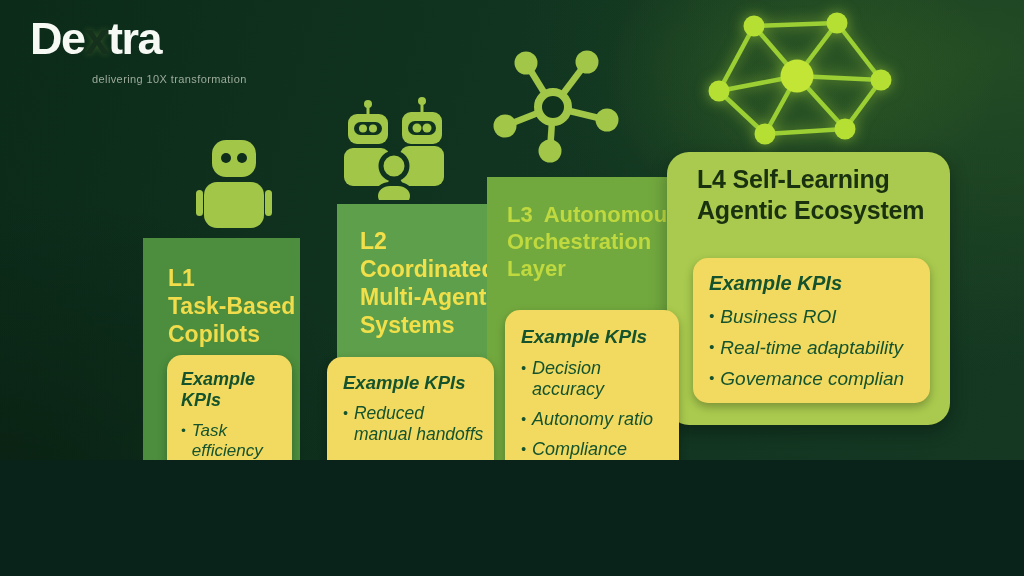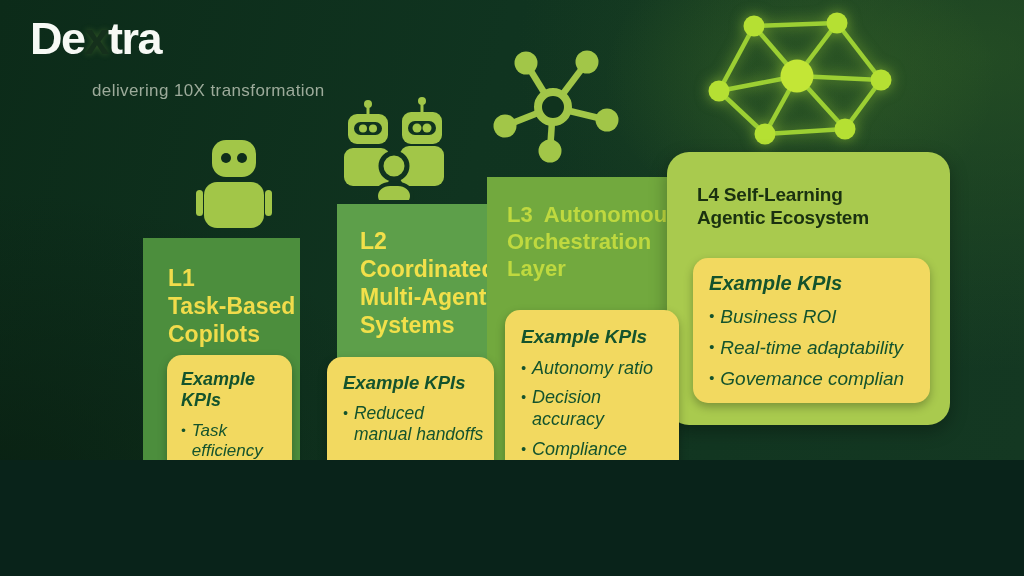--- a/index.html
+++ b/index.html
@@ -9,33 +9,33 @@
     background:
       radial-gradient(280px 210px at 800px 80px, rgba(130,190,45,.16), transparent 70%),
       radial-gradient(620px 420px at 96% 12%, rgba(48,92,38,.55), transparent 75%),
       radial-gradient(520px 360px at 0% 104%, rgba(8,28,15,.65), transparent 80%),
       linear-gradient(105deg,#0c2b19 0%,#103420 45%,#143822 100%);
   }
   
   .logo{position:absolute;left:30px;top:16px;}
   .wordmark{font-size:45px;font-weight:700;letter-spacing:-1.5px;color:#f7f9f5;line-height:1;}
   .wordmark .xglyph{color:#15301c;text-shadow:0 0 6px rgba(160,210,70,.25);}
-  .tagline{font-size:17px;color:#9dab9b;letter-spacing:.4px;margin:20px 0 0 62px;}
+  .tagline{font-size:11px;color:#9dab9b;letter-spacing:.4px;margin:12px 0 0 62px;}
   
   .step{position:absolute;}
   .l1{left:143px;top:238px;width:157px;height:285px;background:#4c8e3d;}
   .l2{left:305px;top:204px;width:178px;height:296px;background:#5d9f4a;margin-left:32px;}
   .l3{left:487px;top:177px;width:182px;height:288px;background:#72a93e;}
   .l4{left:667px;top:152px;width:283px;height:273px;background:#a9ca4e;border-radius:22px;
       box-shadow:0 6px 18px rgba(0,0,0,.30);}
   .step-title{white-space:pre-line;font-weight:600;line-height:1.22;}
   .t1{position:absolute;left:25px;top:26px;font-size:23px;color:#f1dc4b;}
   .t2{position:absolute;left:23px;top:23px;font-size:23px;color:#f2e04a;}
   .t3{position:absolute;left:20px;top:25px;width:200px;font-size:22px;color:#bfd93f;}
-  .t4{position:absolute;left:30px;top:31px;font-size:19px;color:#1a3110;letter-spacing:-.2px;}
+  .t4{position:absolute;left:30px;top:12px;font-size:25px;color:#1a3110;letter-spacing:-.2px;}
   
   .card{position:absolute;background:#f2d960;border-radius:15px;color:#14532d;
         box-shadow:0 4px 10px rgba(0,0,0,.28);box-sizing:border-box;font-style:italic;}
   .c1{left:167px;top:355px;width:125px;height:184px;padding:14px 10px 12px 14px;font-size:17px;}
   .c2{left:327px;top:357px;width:167px;height:205px;padding:15px 10px 12px 16px;font-size:17.5px;}
   .c3{left:505px;top:310px;width:174px;height:210px;padding:16px 10px 12px 16px;font-size:18px;}
   .c4{left:693px;top:258px;width:237px;height:145px;padding:14px 12px 12px 16px;font-size:19px;}
   .card-title{font-weight:700;line-height:1.18;margin-bottom:9px;font-size:1.06em;}
   .kpi-item{display:flex;line-height:1.22;margin-top:8px;}
   .kpi-item::before{content:"•";font-size:.8em;margin:2px 6px 0 0;}
@@ -169,26 +169,26 @@
   <div class="card c2">
     <div class="card-title">Example KPIs</div>
     <div class="kpi-item">
         <span>Reduced manual handoffs</span>
       </div>
   </div>
 
   <div class="card c3">
     <div class="card-title">Example KPIs</div>
     <div class="kpi-item">
+        <span>Decision accuracy</span>
+      </div>
+    <div class="kpi-item">
         <span>Autonomy ratio</span>
       </div>
     <div class="kpi-item">
-        <span>Decision accuracy</span>
-      </div>
-    <div class="kpi-item">
         <span>Compliance adherence</span>
       </div>
   </div>
 
   <div class="card c4">
     <div class="card-title">Example KPIs</div>
     <div class="kpi-item">
         <span>Business ROI</span>
       </div>
     <div class="kpi-item">

